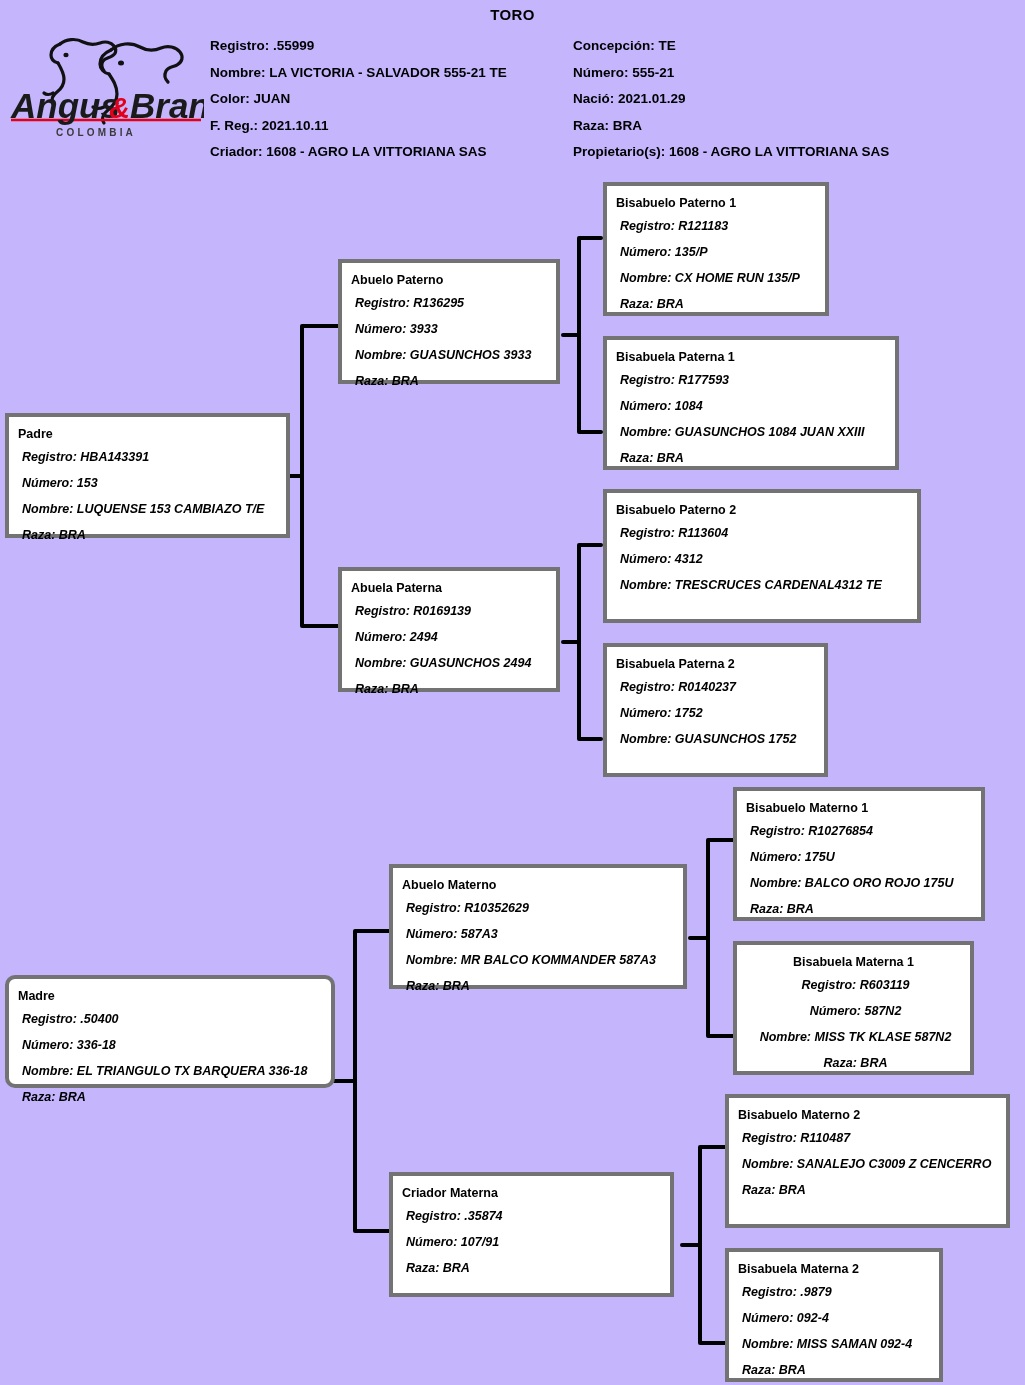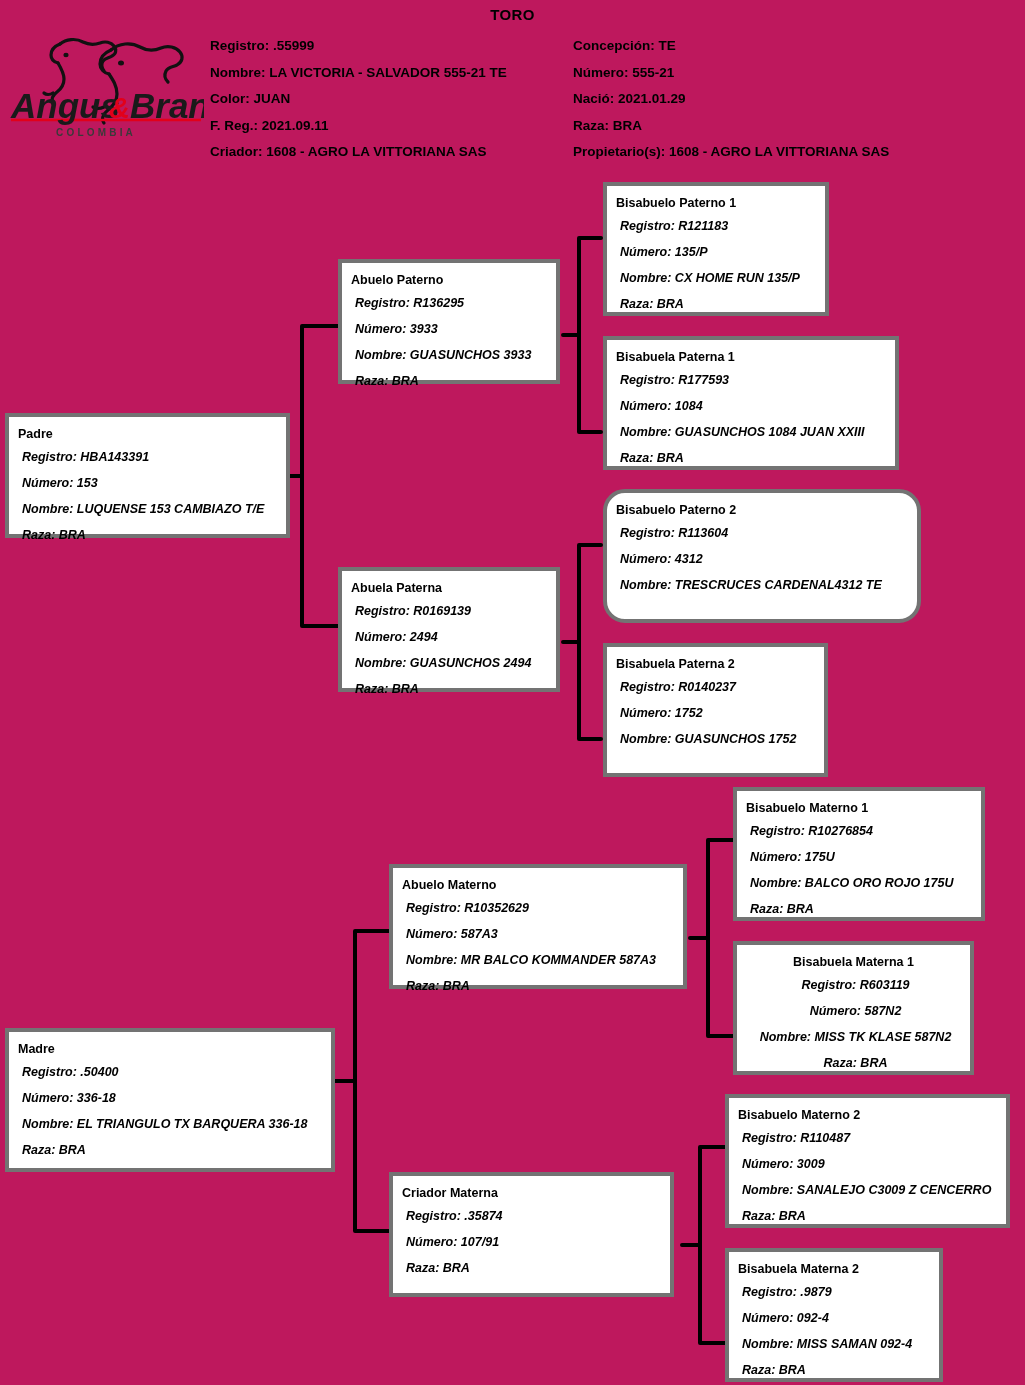--- a/index.html
+++ b/index.html
@@ -9,21 +9,21 @@
   }
   body {
     font-family: "Liberation Sans", sans-serif;
     color: #000000;
   }
   #page {
     position: relative;
     width: 1025px;
     height: 1385px;
     overflow: hidden;
-    background: #be185d;
+    background: #c4b5fd;
   }
 
   
   .doc-title {
     position: absolute;
     left: 0;
     top: 6px;
     width: 1025px;
     text-align: center;
     font-size: 15px;
@@ -118,21 +118,21 @@
     <div class="hdr-row">
       <span class="lbl">Nombre:</span>
       <span class="val"> LA VICTORIA - SALVADOR 555-21 TE</span>
     </div>
     <div class="hdr-row">
       <span class="lbl">Color:</span>
       <span class="val">JUAN</span>
     </div>
     <div class="hdr-row">
       <span class="lbl">F. Reg.:</span>
-      <span class="val">2021.09.11</span>
+      <span class="val">2021.10.11</span>
     </div>
     <div class="hdr-row">
       <span class="lbl">Criador:</span>
       <span class="val">1608 - AGRO LA VITTORIANA SAS</span>
     </div>
   </div>
 
   <div class="hdr-col hdr-right">
     <div class="hdr-row">
       <span class="lbl">Concepción:</span>
@@ -226,35 +226,35 @@
   </div>
 
   <div class="node" style="left:603px; top:336px; width:296px; height:134px;">
     <div class="n-title">Bisabuela Paterna 1</div>
     <div class="n-row">Registro: R177593</div>
     <div class="n-row">Número: 1084</div>
     <div class="n-row">Nombre: GUASUNCHOS 1084 JUAN XXIII</div>
     <div class="n-row">Raza: BRA</div>
   </div>
 
-  <div class="node" style="left:603px; top:489px; width:318px; height:134px;border-radius:22px;">
+  <div class="node" style="left:603px; top:489px; width:318px; height:134px;">
     <div class="n-title">Bisabuelo Paterno 2</div>
     <div class="n-row">Registro: R113604</div>
     <div class="n-row">Número: 4312</div>
     <div class="n-row">Nombre: TRESCRUCES CARDENAL4312 TE</div>
   </div>
 
   <div class="node" style="left:603px; top:643px; width:225px; height:134px;">
     <div class="n-title">Bisabuela Paterna 2</div>
     <div class="n-row">Registro: R0140237</div>
     <div class="n-row">Número: 1752</div>
     <div class="n-row">Nombre: GUASUNCHOS 1752</div>
   </div>
 
-  <div class="node" style="left:5px; top:1028px; width:330px; height:144px;">
+  <div class="node" style="left:5px; top:975px; width:330px; height:113px;border-radius:10px;">
     <div class="n-title">Madre</div>
     <div class="n-row">Registro: .50400</div>
     <div class="n-row">Número: 336-18</div>
     <div class="n-row">Nombre: EL TRIANGULO TX BARQUERA 336-18</div>
     <div class="n-row">Raza: BRA</div>
   </div>
 
   <div class="node" style="left:389px; top:864px; width:298px; height:125px;">
     <div class="n-title">Abuelo Materno</div>
     <div class="n-row">Registro: R10352629</div>
@@ -282,21 +282,20 @@
     <div class="n-title">Bisabuela Materna 1</div>
     <div class="n-row">Registro: R603119</div>
     <div class="n-row">Número: 587N2</div>
     <div class="n-row">Nombre: MISS TK KLASE 587N2</div>
     <div class="n-row">Raza: BRA</div>
   </div>
 
   <div class="node" style="left:725px; top:1094px; width:285px; height:134px;">
     <div class="n-title">Bisabuelo Materno 2</div>
     <div class="n-row">Registro: R110487</div>
-    <div class="n-row">Número: 3009</div>
     <div class="n-row">Nombre: SANALEJO C3009 Z CENCERRO</div>
     <div class="n-row">Raza: BRA</div>
   </div>
 
   <div class="node" style="left:725px; top:1248px; width:218px; height:134px;">
     <div class="n-title">Bisabuela Materna 2</div>
     <div class="n-row">Registro: .9879</div>
     <div class="n-row">Número: 092-4</div>
     <div class="n-row">Nombre: MISS SAMAN 092-4</div>
     <div class="n-row">Raza: BRA</div>

